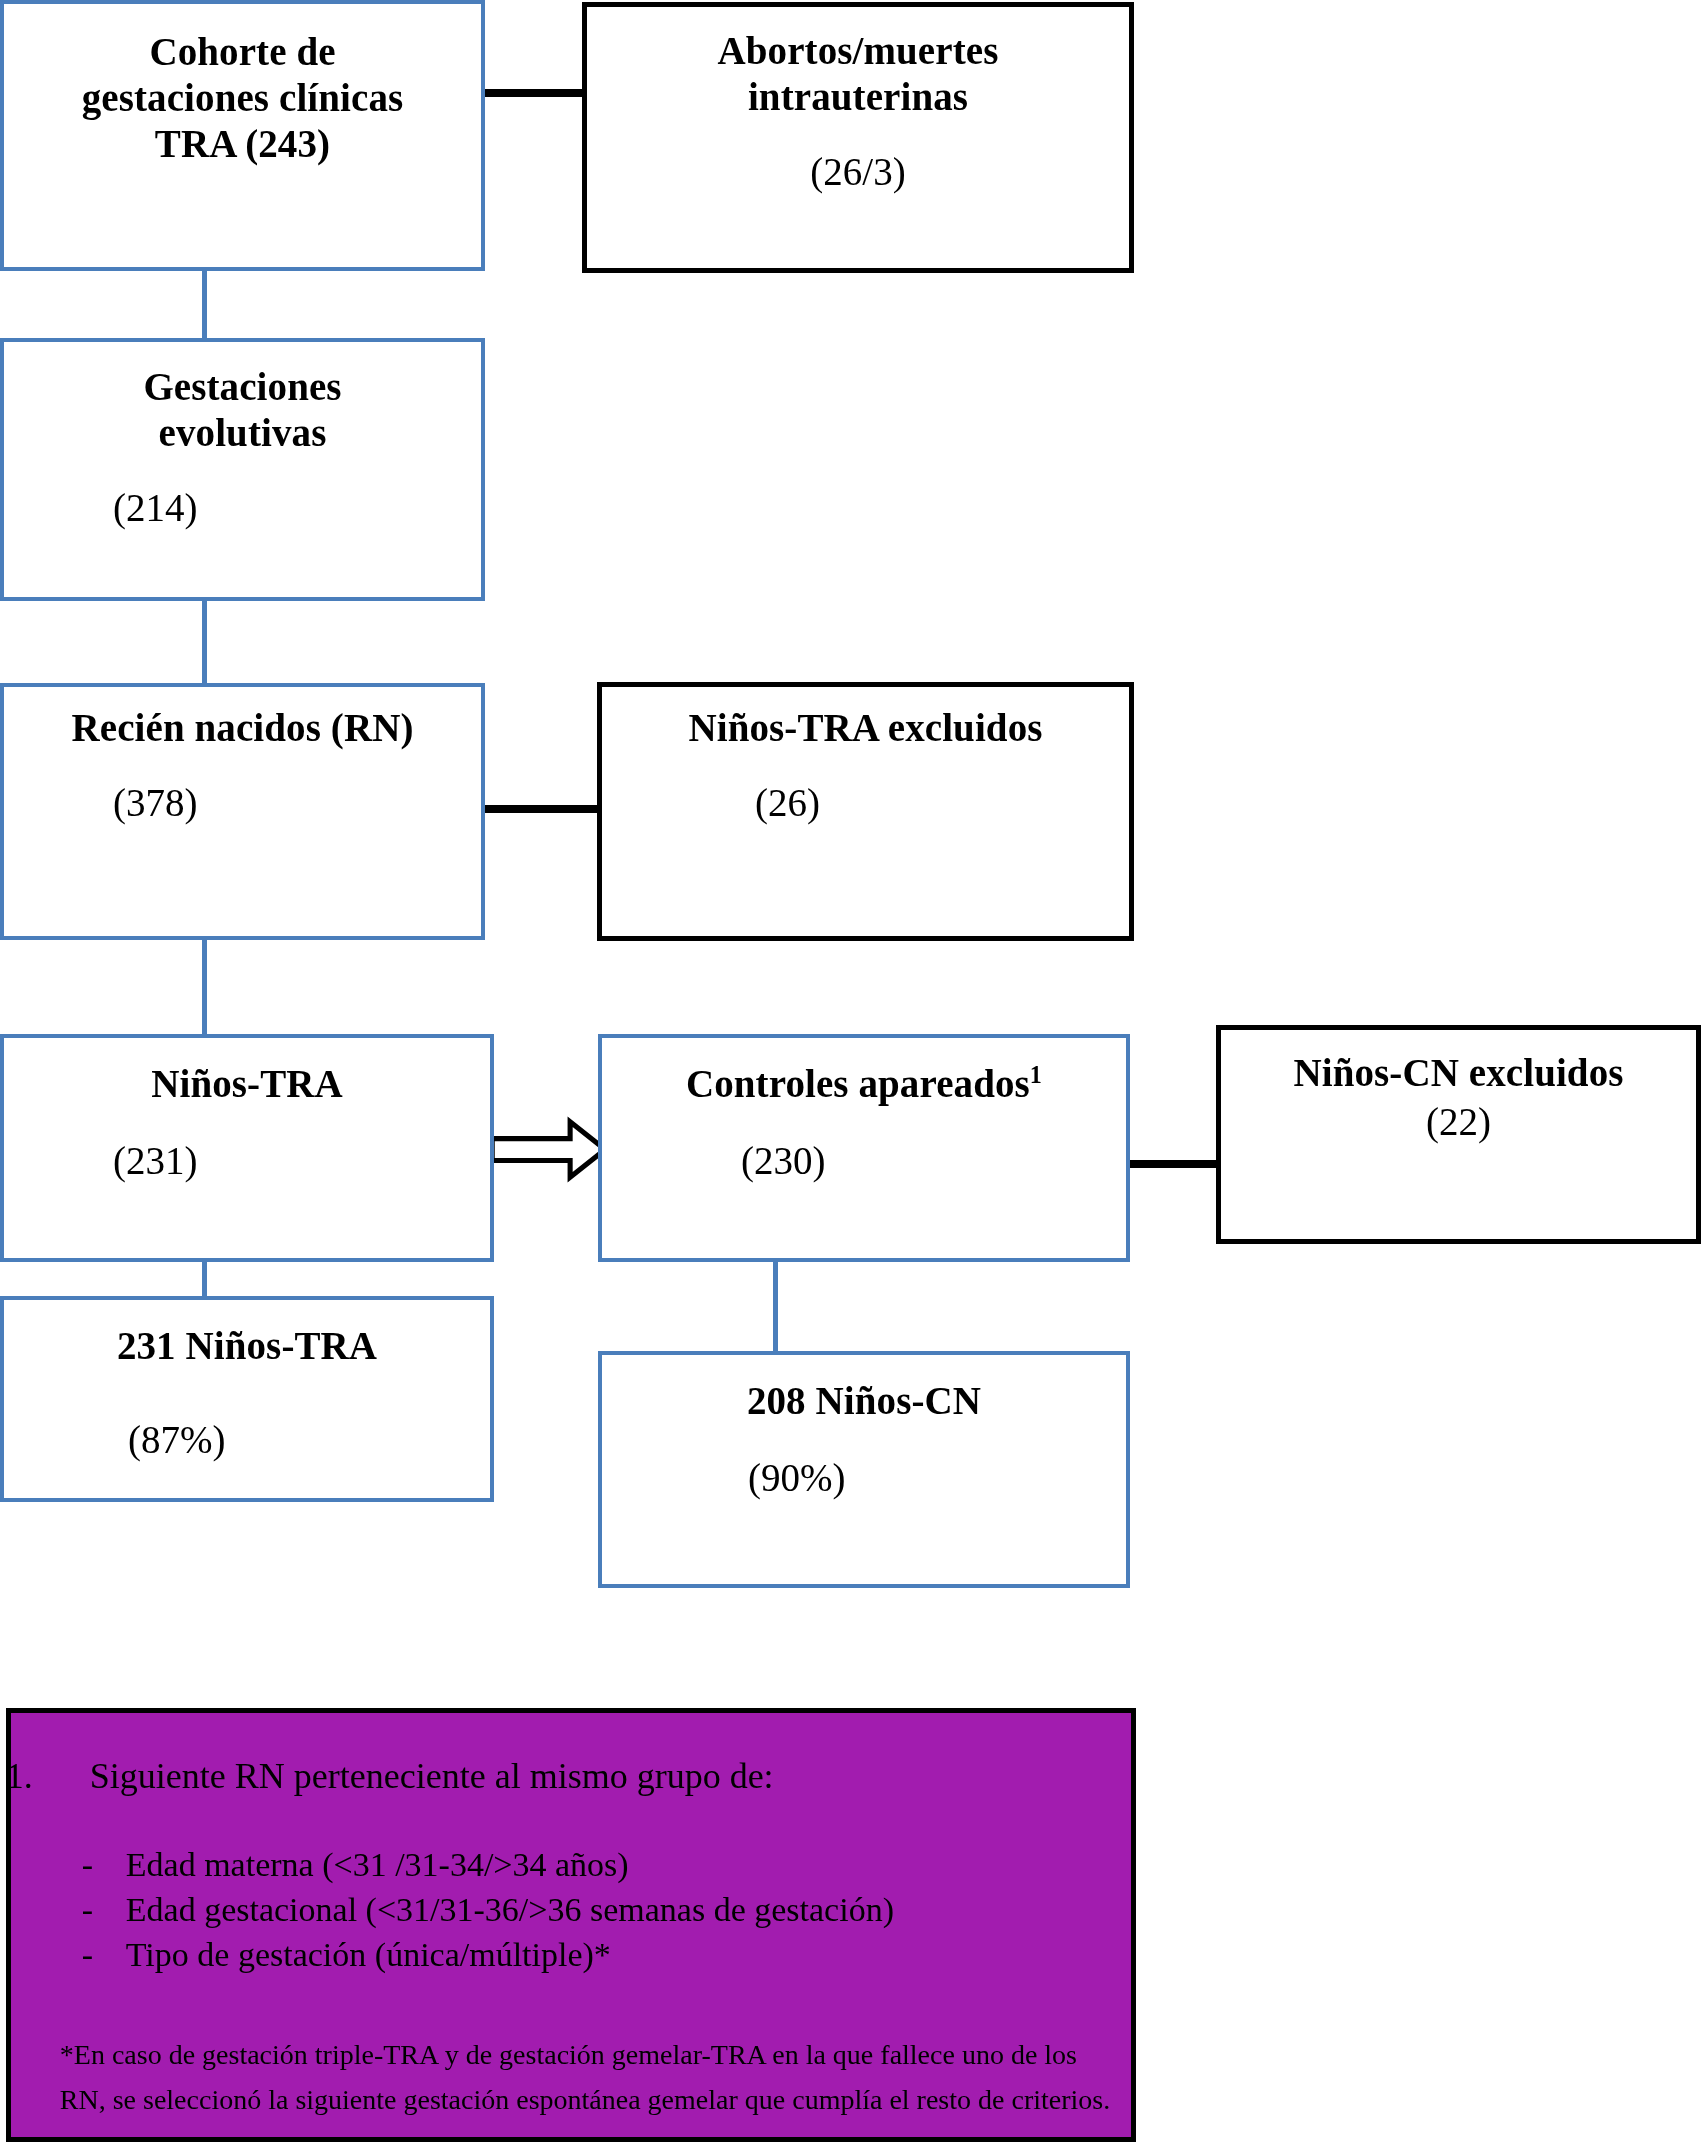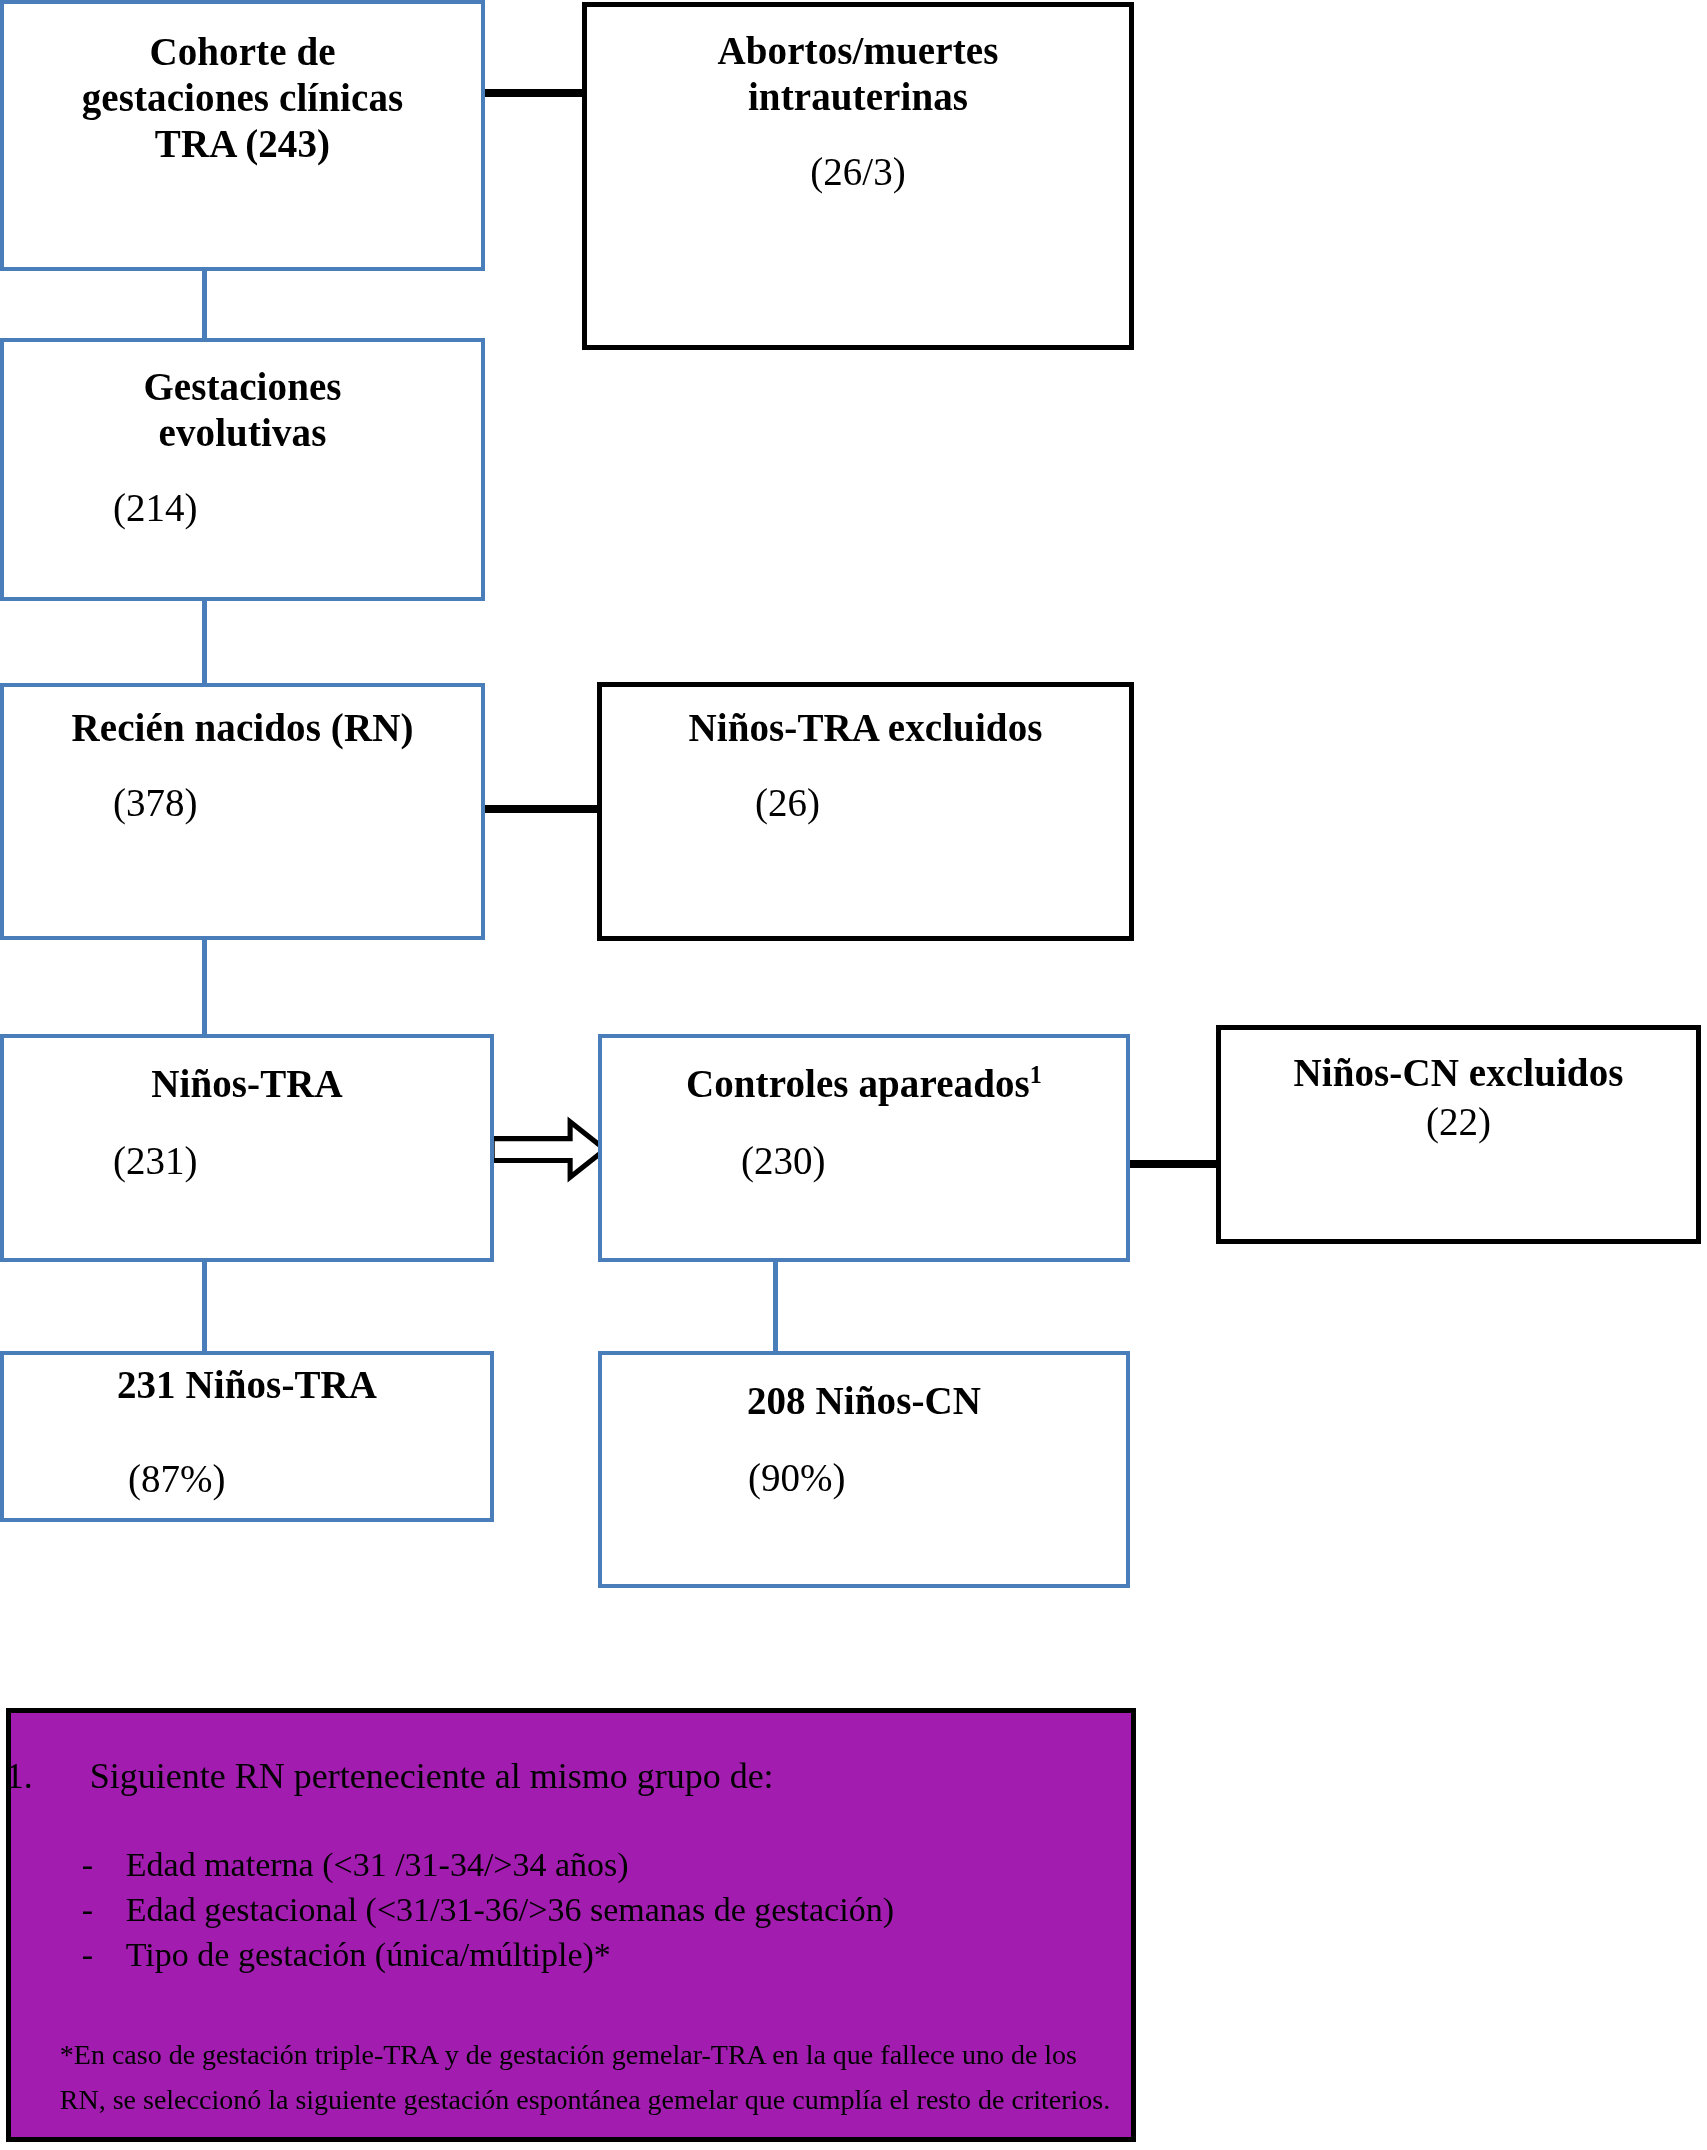--- a/index.html
+++ b/index.html
@@ -129,21 +129,21 @@
       <polygon points="3,31 110,31 110,8 158,46 110,84 110,61 3,61" fill="#ffffff" stroke="#000000" stroke-width="7" stroke-linejoin="miter"></polygon>
     </svg>
   </div>
 
   <div class="box blue" style="left:0px; top:0px; width:485px; height:271px; justify-content:flex-start; padding-top:25px;">
     <div class="line1">Cohorte de</div>
     <div class="line1">gestaciones clínicas</div>
     <div class="line1">TRA  (243)</div>
   </div>
 
-  <div class="box black" style="left:582px; top:2.2px; width:552px; height:348px; justify-content:flex-start; padding-top:20.4px;">
+  <div class="box black" style="left:582px; top:2.2px; width:552px; height:271px; justify-content:flex-start; padding-top:20.4px;">
     <div class="line1">Abortos/muertes</div>
     <div class="line1">intrauterinas</div>
     <div class="line2" style="margin-top:29px;">(26/3)</div>
   </div>
 
   <div class="box blue" style="left:0px; top:338px; width:485px; height:263px; justify-content:flex-start; padding-top:22px;">
     <div class="line1">Gestaciones</div>
     <div class="line1">evolutivas</div>
     <div class="line2" style="margin-top:29px; align-self:flex-start; margin-left:109px;text-align:right;">(214)</div>
   </div>
@@ -168,21 +168,21 @@
       <span>Controles apareados</span><sup class="fnmark">1</sup>
     </div>
     <div class="line2" style="margin-top:31px; align-self:flex-start; margin-left:139px;">(230)</div>
   </div>
 
   <div class="box black" style="left:1216px; top:1025px; width:485px; height:219px; justify-content:flex-start; padding-top:20.4px;">
     <div class="line1">Niños-CN excluidos</div>
     <div class="line2" style="margin-top:2.9px;">(22)</div>
   </div>
 
-  <div class="box blue" style="left:0px; top:1351px; width:494px; height:171px; justify-content:flex-start; padding-top:7px;">
+  <div class="box blue" style="left:0px; top:1296px; width:494px; height:206px; justify-content:flex-start; padding-top:23px;">
     <div class="line1">231 Niños-TRA</div>
     <div class="line2" style="margin-top:48px; align-self:flex-start; margin-left:124px;">(87%)</div>
   </div>
 
   <div class="box blue" style="left:598px; top:1351px; width:532px; height:237px; justify-content:flex-start; padding-top:23px;">
     <div class="line1">208 Niños-CN</div>
     <div class="line2" style="margin-top:31px; align-self:flex-start; margin-left:146px;">(90%)</div>
   </div>
 
   <div id="footnote-box" style="left:5.8px; top:1708px; width:1130px; height:434px;">

